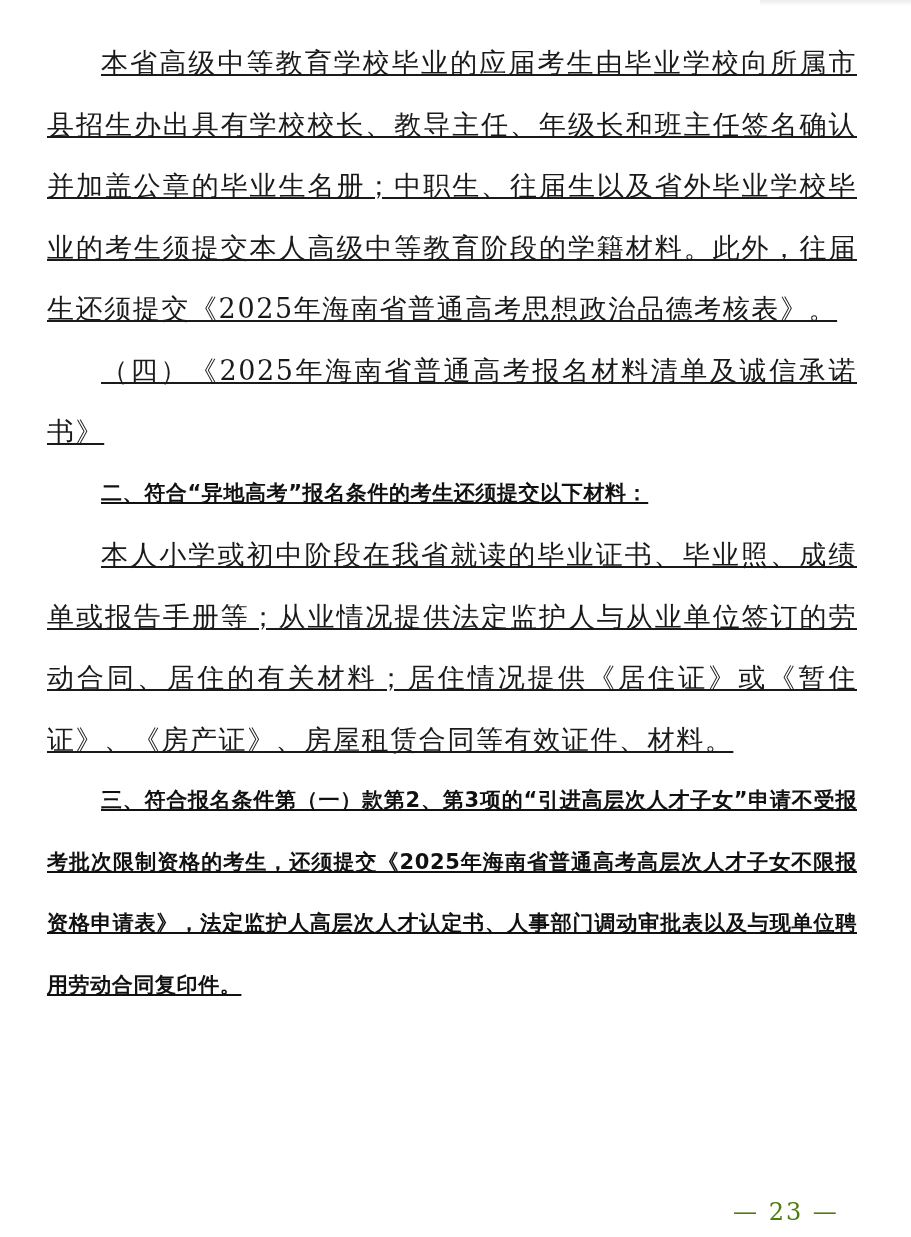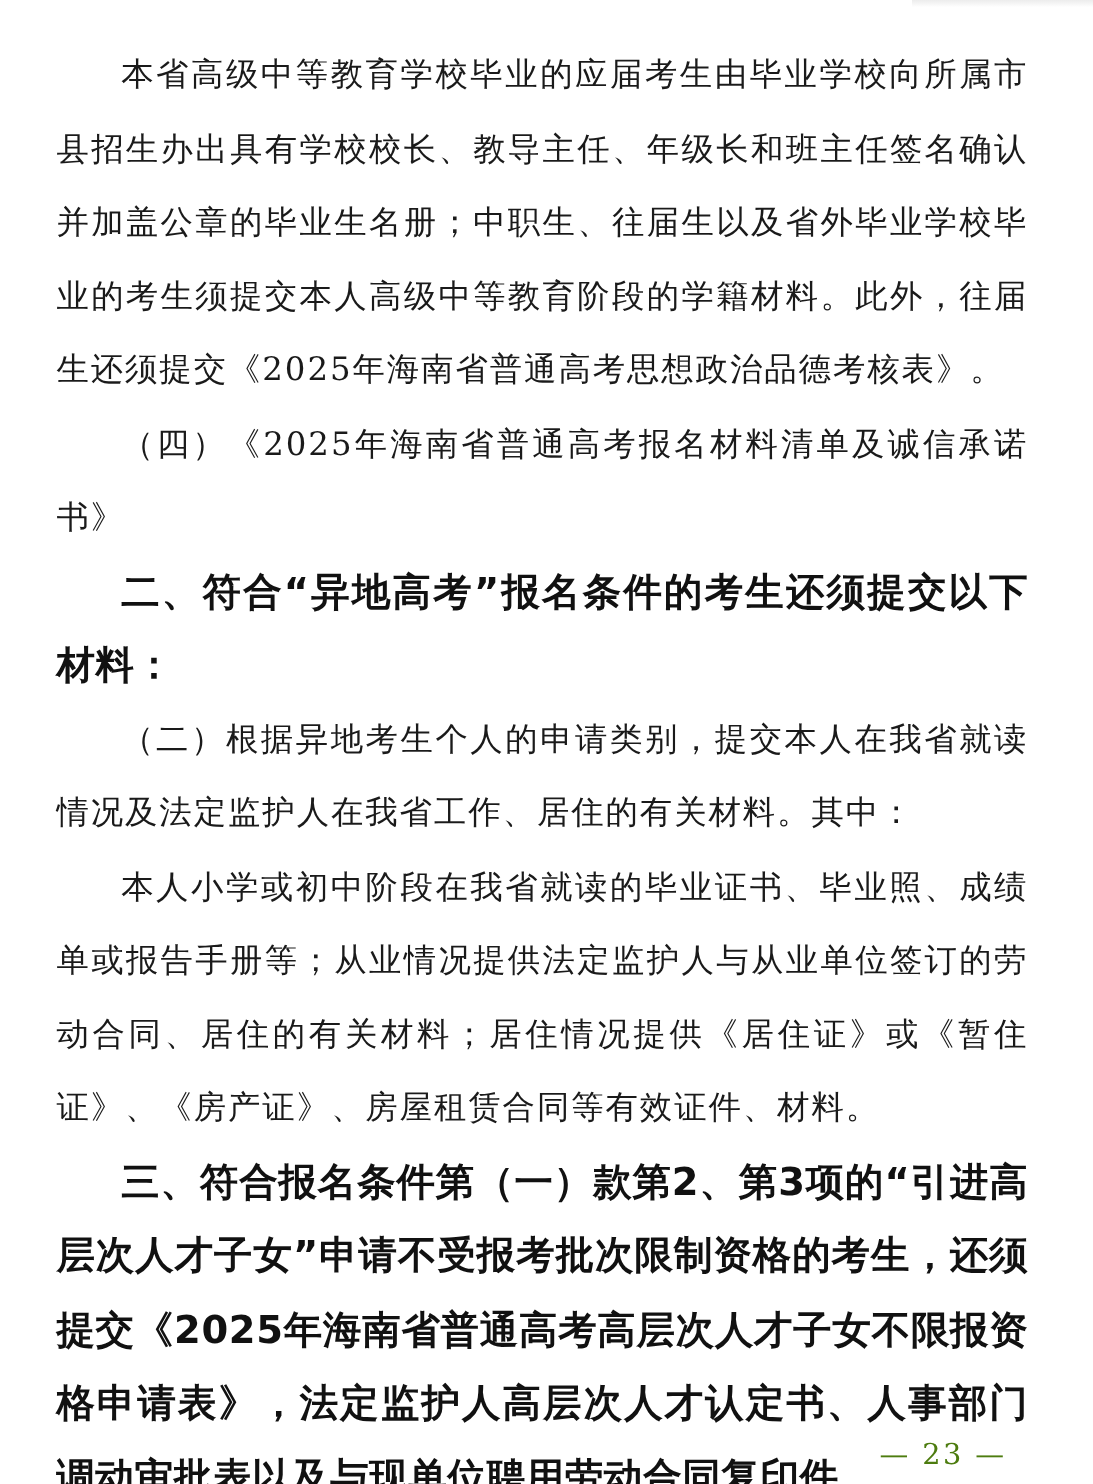--- a/index.html
+++ b/index.html
@@ -31,28 +31,29 @@
   }
   .para {
     margin: 0;
     font-size: 27px;
     line-height: 61.5px;
     letter-spacing: 1.6px;
     text-align: justify;
     text-align-last: left;
     text-indent: 54px;
     word-break: break-all;
+    text-decoration: underline;
   }
   .para.sub {
     text-indent: 54px;
   }
   .para.bold {
     font-family: "DejaVu Sans", "Liberation Sans", sans-serif;
     font-weight: bold;
-    font-size: 32px;
+    font-size: 21px;
     letter-spacing: 0.6px;
     color: #111111;
   }
   .page-number {
     position: absolute;
     left: 733px;
     top: 1198px;
     font-size: 24px;
     letter-spacing: 2px;
     color: #4d7c0f;
@@ -61,19 +62,18 @@
 </style>
 </head>
 <body>
 
 <div class="top-shadow"></div>
 
 <div class="page">
   <p class="para">本省高级中等教育学校毕业的应届考生由毕业学校向所属市县招生办出具有学校校长、教导主任、年级长和班主任签名确认并加盖公章的毕业生名册；中职生、往届生以及省外毕业学校毕业的考生须提交本人高级中等教育阶段的学籍材料。此外，往届生还须提交《2025年海南省普通高考思想政治品德考核表》。</p>
   <p class="para sub">（四）《2025年海南省普通高考报名材料清单及诚信承诺书》</p>
   <p class="para bold">二、符合“异地高考”报名条件的考生还须提交以下材料：</p>
-  <p class="para sub">（二）根据异地考生个人的申请类别，提交本人在我省就读情况及法定监护人在我省工作、居住的有关材料。其中：</p>
   <p class="para">本人小学或初中阶段在我省就读的毕业证书、毕业照、成绩单或报告手册等；从业情况提供法定监护人与从业单位签订的劳动合同、居住的有关材料；居住情况提供《居住证》或《暂住证》、《房产证》、房屋租赁合同等有效证件、材料。</p>
   <p class="para bold">三、符合报名条件第（一）款第2、第3项的“引进高层次人才子女”申请不受报考批次限制资格的考生，还须提交《2025年海南省普通高考高层次人才子女不限报资格申请表》，法定监护人高层次人才认定书、人事部门调动审批表以及与现单位聘用劳动合同复印件。</p>
 
 </div>
 
 <div class="page-number">— 23 —</div>
 
 </body></html>

